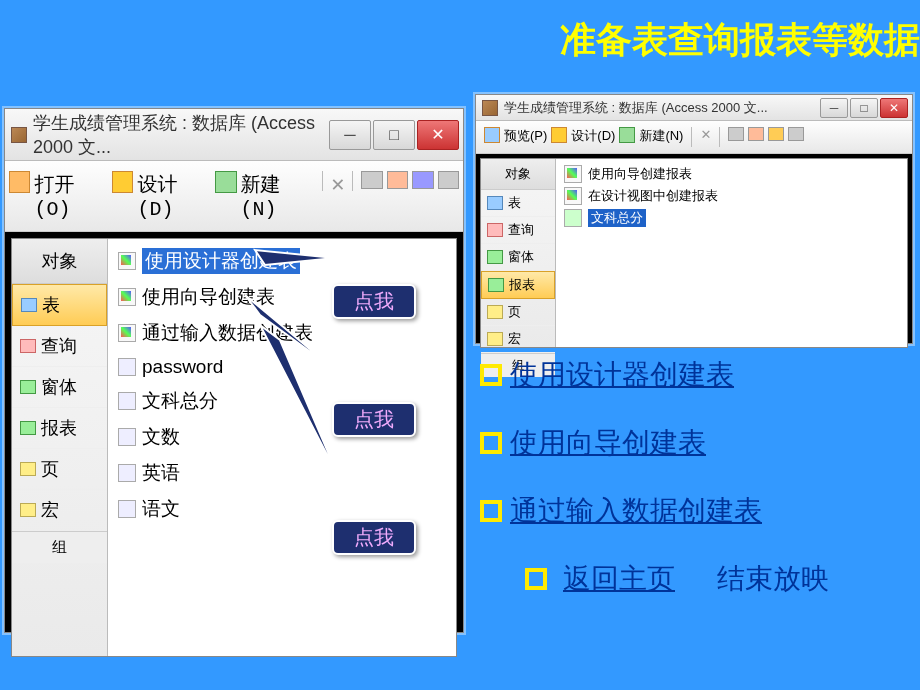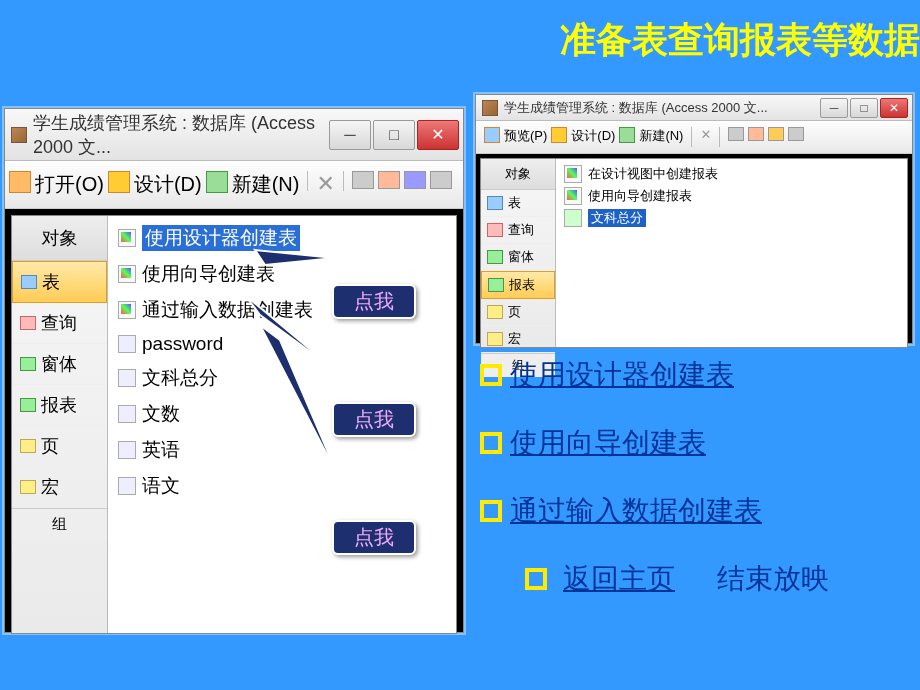--- a/index.html
+++ b/index.html
@@ -62,21 +62,21 @@
     .win-btn.close { background: linear-gradient(to bottom, #e77, #c33); color: #fff; border-color: #a22; }
 
     
     .toolbar {
       background: linear-gradient(to bottom, #fefefe, #e8e8e8);
       padding: 6px 8px;
       border-bottom: 1px solid #ccc;
       display: flex; align-items: flex-start; gap: 4px;
       font-size: 13px;
     }
-    .window1 .toolbar { font-size: 20px; padding: 10px 4px; }
+    .window1 .toolbar { font-size: 20px; padding: 10px 4px; font-family: Liberation Mono, monospace; }
     .t-icon { width: 16px; height: 16px; display: inline-block; background: #fb6; border: 1px solid #c83; }
     .window1 .t-icon { width: 22px; height: 22px; }
     .t-icon.design { background: #fc3; }
     .t-icon.new { background: #9d9; border-color: #494; }
     .divider { width: 1px; height: 20px; background: #bbb; margin: 0 4px; }
     .sm-ico { width: 16px; height: 14px; display:inline-block; background:#ccc; border:1px solid #999; }
     .window1 .sm-ico { width: 22px; height: 18px; }
 
     
     .body-area {
@@ -325,25 +325,25 @@
         </div>
       <div class="side-item">
           <span class="s-icon yellow"></span>
           <span>宏</span>
         </div>
       <div class="groups-lbl">组</div>
     </div>
     <div class="list-area">
       <div class="list-row">
           <span class="l-icon wizard"></span>
+          <span class="label-text">使用向导创建报表</span>
+        </div>
+      <div class="list-row">
+          <span class="l-icon wizard"></span>
           <span class="label-text">在设计视图中创建报表</span>
-        </div>
-      <div class="list-row">
-          <span class="l-icon wizard"></span>
-          <span class="label-text">使用向导创建报表</span>
         </div>
       <div class="list-row selected">
           <span class="l-icon" style="background:#cfc"></span>
           <span class="label-text">文科总分</span>
         </div>
     </div>
   </div>
 </div>
 
 <svg class="pointer-svg" style="left:250px;top:240px" width="120" height="50">

